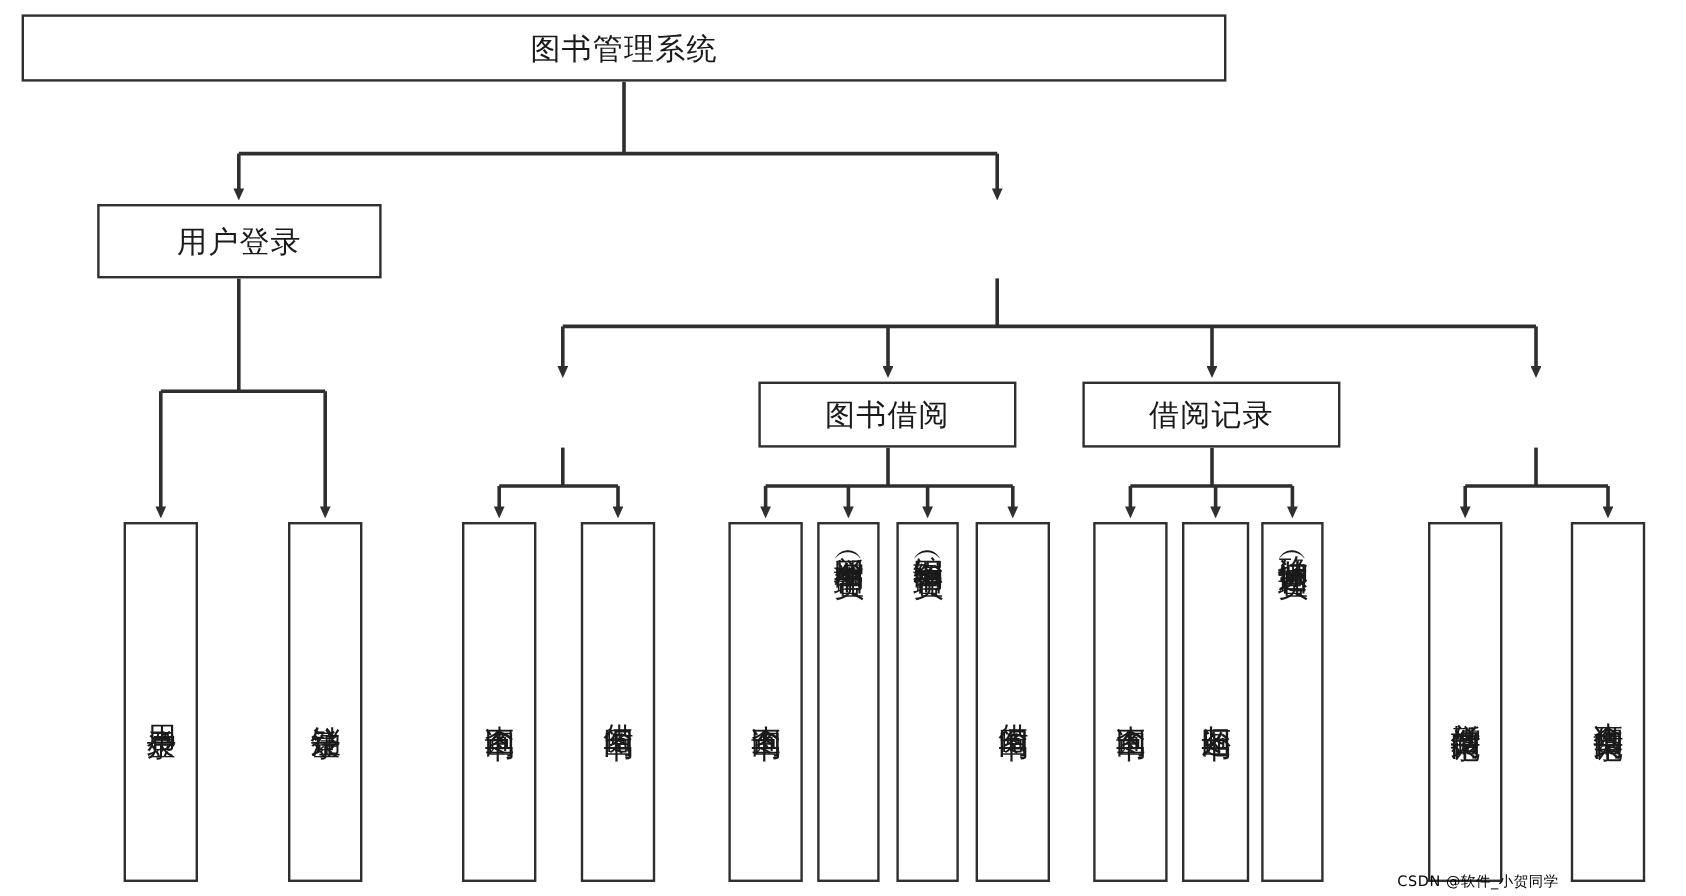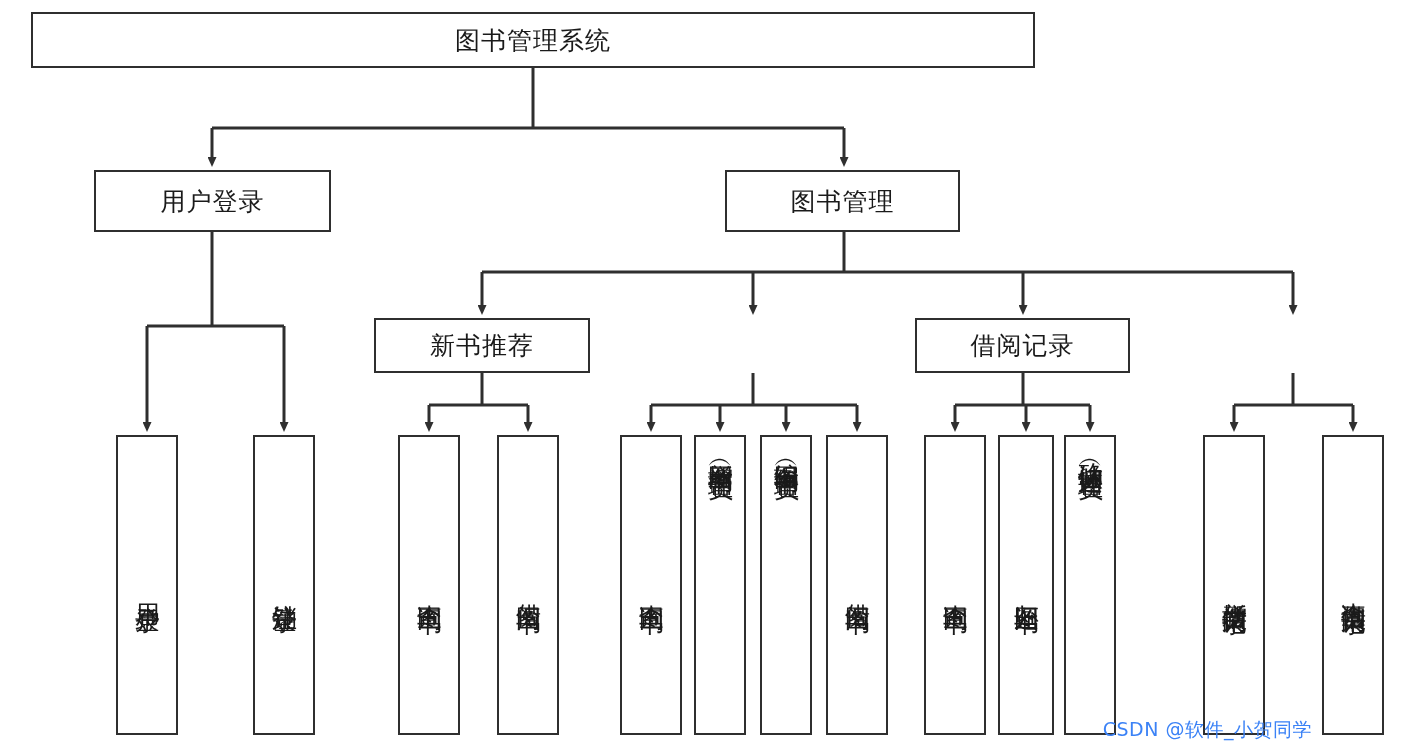--- a/index.html
+++ b/index.html
@@ -11,21 +11,20 @@
     width: 1405px;
     height: 747px;
     font-family: "DejaVu Sans", "Liberation Sans", sans-serif;
     overflow: hidden;
   }
   #diagram-root {
     position: relative;
     width: 1307px;
     height: 747px;
     background: #ffffff;
-    margin-left: 13px;
   }
   svg.connectors {
     position: absolute;
     left: 0;
     top: 0;
     width: 1405px;
     height: 747px;
     pointer-events: none;
   }
   .node {
@@ -56,22 +55,22 @@
     white-space: nowrap;
     color: #1a1a1a;
   }
   .vlabel.centered {
     align-self: center;
   }
   .watermark {
     position: absolute;
     right: 8px;
     bottom: 4px;
-    font-size: 19px;
-    color: #3b82f6;
+    font-size: 12px;
+    color: #000000;
     letter-spacing: 0.5px;
     white-space: nowrap;
   }
 </style>
 </head>
 <body>
 
 <div id="diagram-root">
 
   <svg class="connectors" viewBox="0 0 1405 747" xmlns="http://www.w3.org/2000/svg">
@@ -127,26 +126,23 @@
     </g>
   </svg>
 
   <div class="node horiz" style="left:18px; top:12px; width:1004px; height:56px;">
     <span>图书管理系统</span>
   </div>
 
   <div class="node horiz" style="left:81px; top:170px; width:237px; height:62px;">
     <span>用户登录</span>
   </div>
-  <div class="node horiz" style="left:712px; top:170px; width:235px; height:62px;">
-    <span>图书管理</span>
-  </div>
 
-  <div class="node horiz" style="left:361px; top:318px; width:216px; height:55px;">
-    <span>新书推荐</span>
+  <div class="node horiz" style="left:632px; top:318px; width:215px; height:55px;">
+    <span>图书借阅</span>
   </div>
   <div class="node horiz" style="left:902px; top:318px; width:215px; height:55px;">
     <span>借阅记录</span>
   </div>
 
   <div class="node vert" style="left:103px; top:435px; width:62px; height:300px;">
     <span class="vlabel centered">用户登录</span>
   </div>
   <div class="node vert" style="left:240px; top:435px; width:62px; height:300px;">
     <span class="vlabel centered">注销登录</span>

